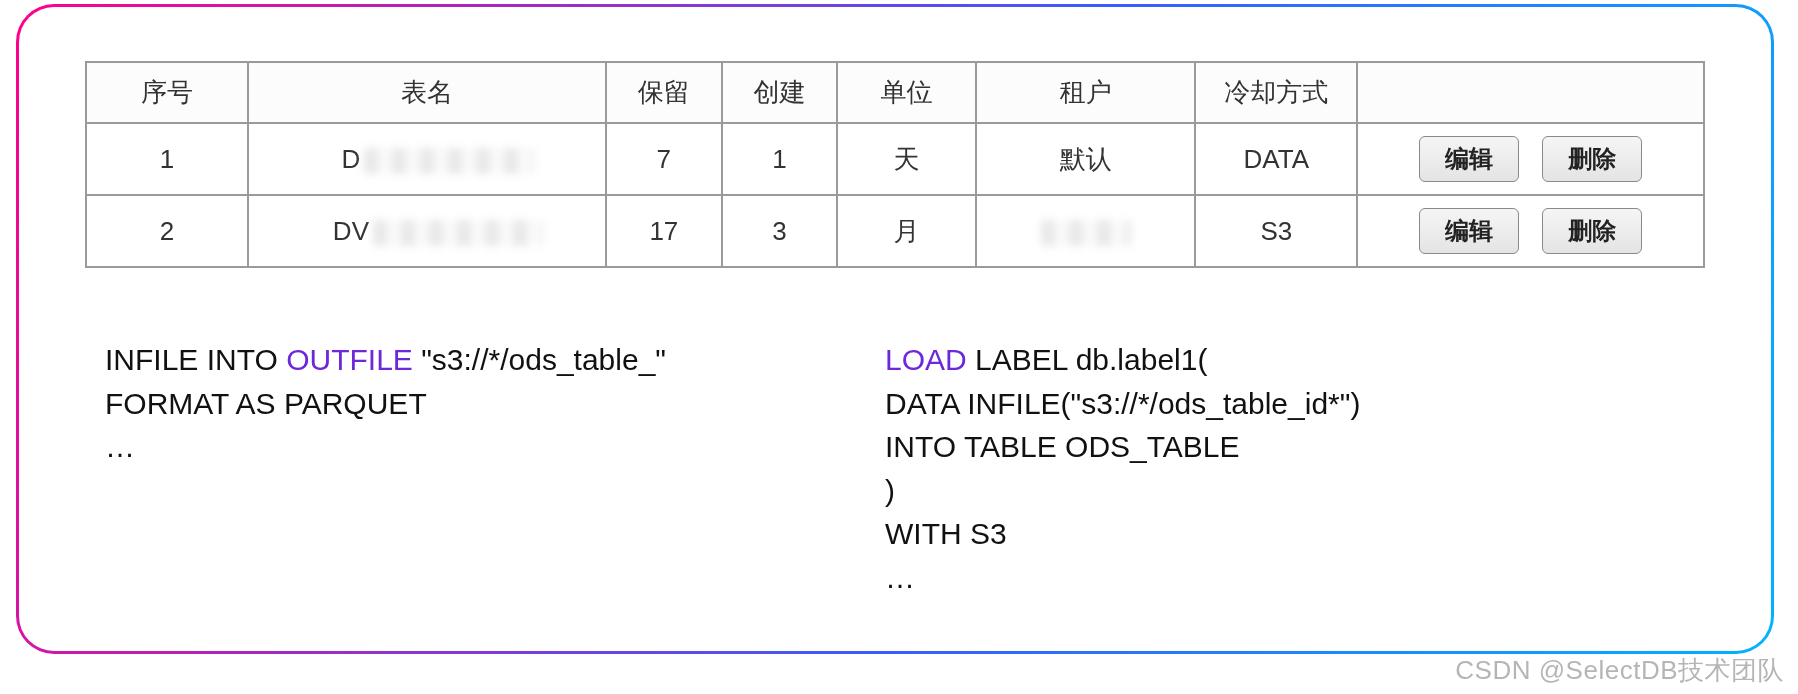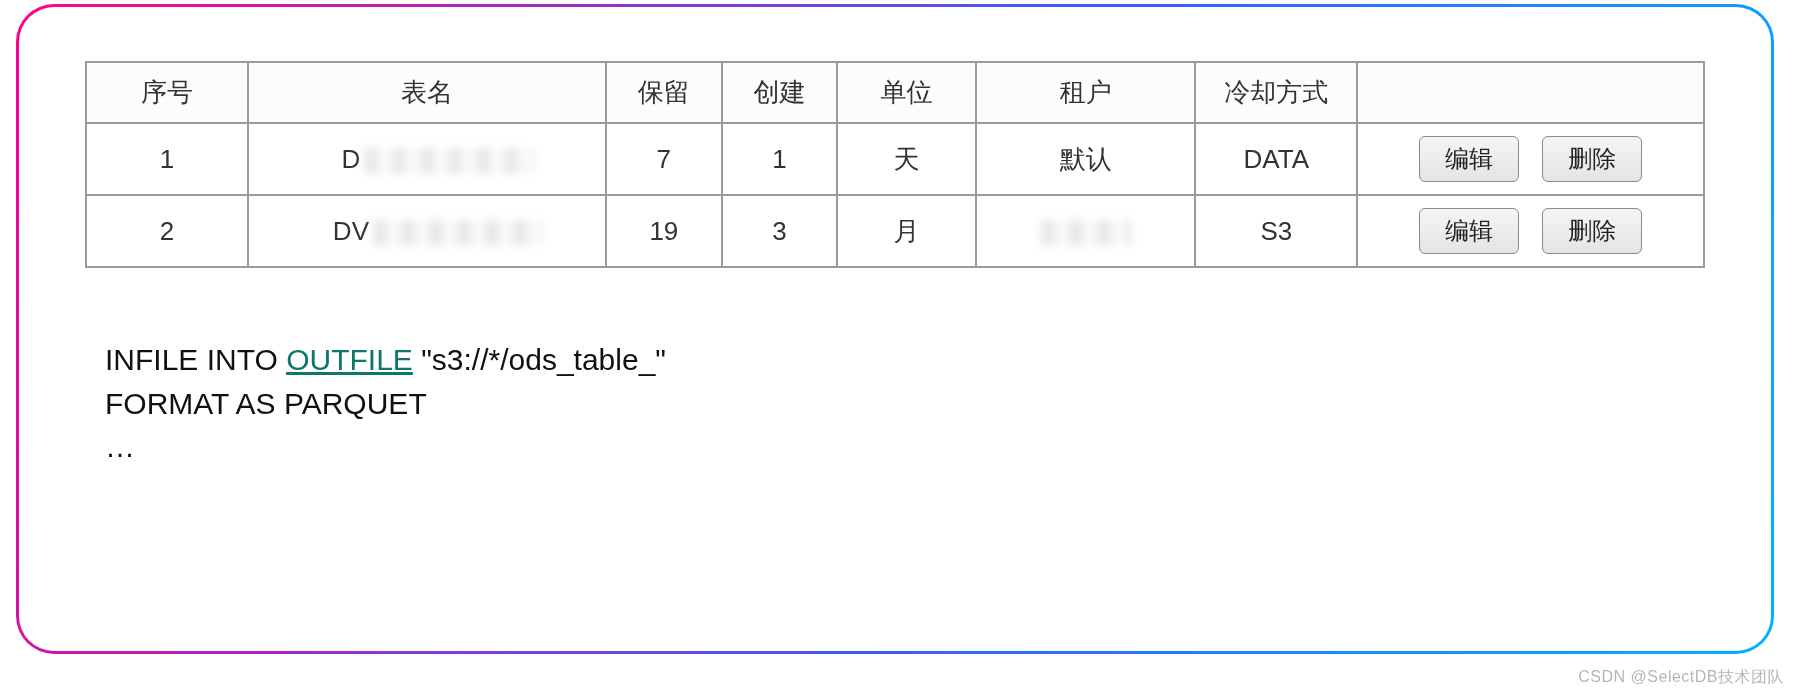--- a/index.html
+++ b/index.html
@@ -65,20 +65,21 @@
     display: inline-block;
     min-width: 100px;
     padding: 6px 22px;
     margin: 0 8px;
     font-size: 24px;
     color: #222;
     background: linear-gradient(#f5f5f5,#e4e4e4);
     border: 1px solid #8a8a8a;
     border-radius: 6px;
     cursor: pointer;
+    font-weight: bold;
   }
   .name-cell { text-align: left; padding-left: 28px !important; }
   .name-prefix { display:inline-block; padding-right:4px; }
   .name-blur {
     display:inline-block; width:170px; height:26px;
     background: repeating-linear-gradient(90deg,#e8e8e8 0 14px,#fafafa 14px 28px);
     filter: blur(4px);
     vertical-align: middle;
     border-radius:4px;
   }
@@ -89,27 +90,27 @@
     margin-top: 70px;
     padding-left: 20px;
   }
   .code-block {
     font-size: 30px;
     line-height: 1.45;
     color: #111;
     white-space: pre;
     font-family: Arial, sans-serif;
   }
-  .kw-red { color: #0f766e; text-decoration: underline; }
+  .kw-red { color: #6d28d9; }
 
   .watermark {
     position: absolute;
     right: 14px;
     bottom: 6px;
-    font-size: 16px;
+    font-size: 26px;
     color: rgba(120,120,120,.55);
     letter-spacing: .5px;
     font-family: Arial, sans-serif;
   }
 
   
   .bottom-fade {
     position:absolute; left:0; right:0; bottom:0; height:40px;
     background: linear-gradient(to bottom, rgba(255,255,255,0), #fff);
     pointer-events:none;
@@ -158,40 +159,46 @@
           <td>
             <button class="btn">编辑</button>
             <button class="btn">删除</button>
           </td>
         </tr>
         <tr>
           <td>2</td>
           <td class="name-cell">
             <span class="name-prefix">DV</span><span class="name-blur"></span>
           </td>
-          <td>19</td>
+          <td>17</td>
           <td>3</td>
           <td>月</td>
           <td>
             <span class="name-blur" style="width:90px"></span>
           </td>
           <td>S3</td>
           <td>
             <button class="btn">编辑</button>
             <button class="btn">删除</button>
           </td>
         </tr>
       </tbody>
     </table>
 
     <div class="code-area">
       <div class="code-block" style="flex:0 0 720px"><span>INFILE INTO </span><span class="kw-red">OUTFILE</span><span> "s3://*/ods_table_"</span>
 <span>FORMAT AS PARQUET</span>
 <span>…</span></div>
 
+      <div class="code-block"><span class="kw-red">LOAD</span><span> LABEL db.label1(</span>
+<span>DATA INFILE("s3://*/ods_table_id*")</span>
+<span>INTO TABLE ODS_TABLE</span>
+<span>)</span>
+<span>WITH S3</span>
+<span>…</span></div>
     </div>
 
   </div>
 </div>
 
 <div class="bottom-fade"></div>
 
 <div class="watermark">CSDN @SelectDB技术团队</div>
 
 </body></html>

